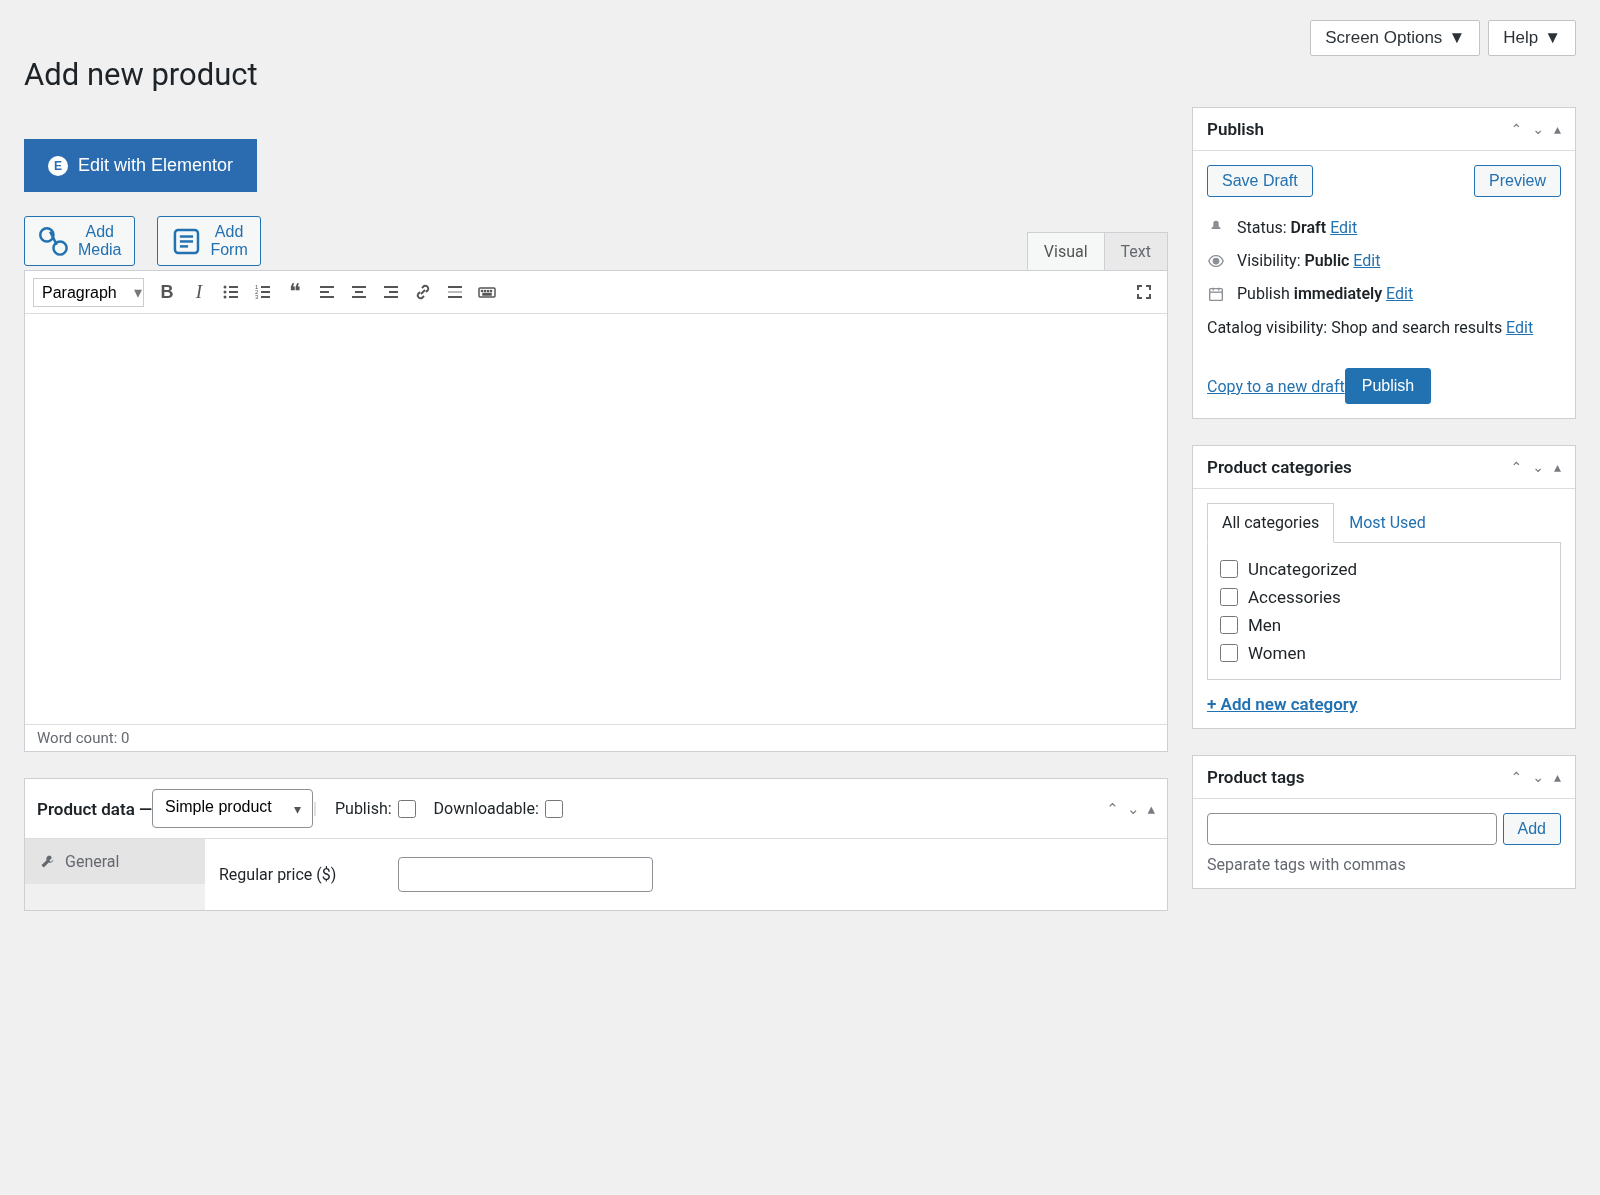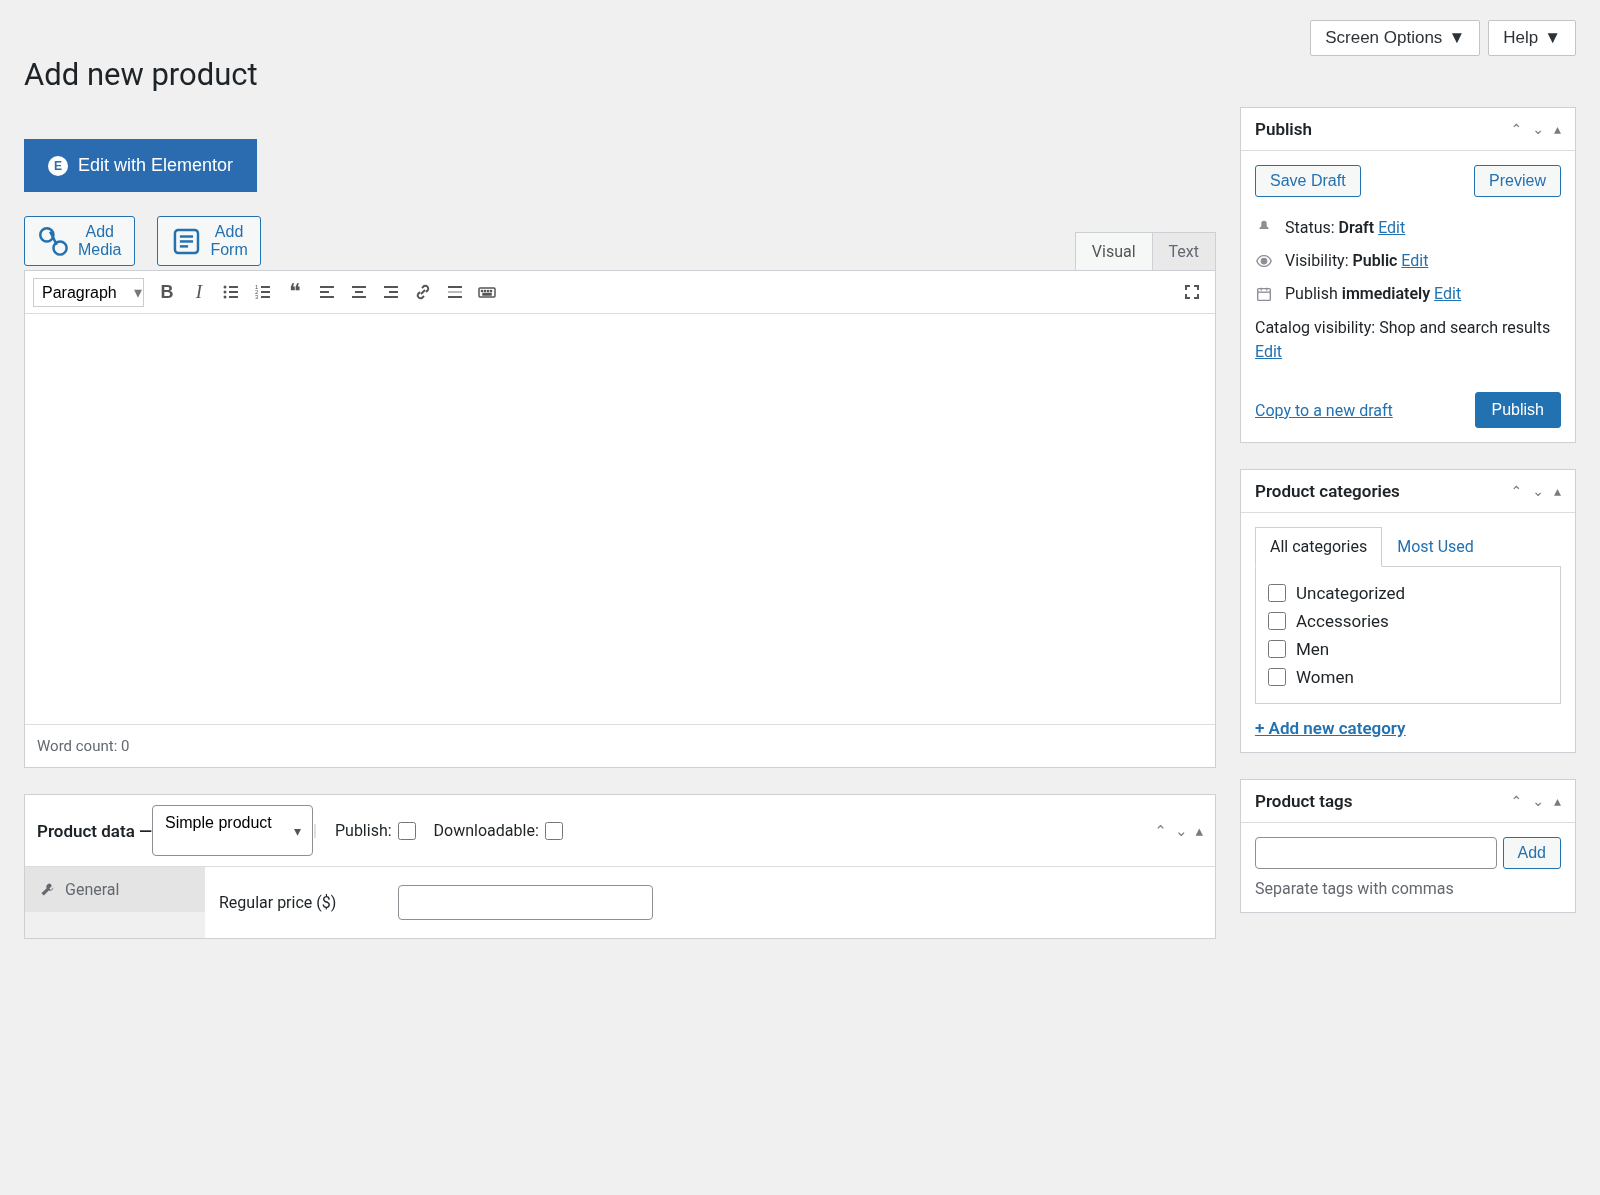--- a/index.html
+++ b/index.html
@@ -2,45 +2,45 @@
 <html><head>
 <meta charset="utf-8">
 <style>
 * { box-sizing: border-box; margin: 0; padding: 0; }
 body { font-family: -apple-system, BlinkMacSystemFont, "Segoe UI", Roboto, sans-serif; background: #f0f0f1; color: #1d2327; padding: 20px 24px; font-size: 16px; }
 .top-bar { display: flex; justify-content: flex-end; gap: 8px; margin-bottom: 8px; }
 .top-btn { background: #fff; border: 1px solid #c3c4c7; padding: 7px 14px; font-size: 17px; color: #2c3338; cursor: pointer; border-radius: 2px; display: flex; align-items: center; gap: 6px; }
 .page-title { font-size: 31px; font-weight: 400; color: #1d2327; margin: -8px 0 14px; }
 .layout { display: flex; gap: 24px; }
 .main-col { flex: 1; min-width: 0; }
-.side-col { width: 336px; }
+.side-col { width: 384px; }
 .title-input { width: 100%; padding: 10px 12px; font-size: 25px; border: 1px solid #2271b1; border-radius: 4px; outline: none; background: #fff; }
 .title-input::placeholder { color: #646970; }
 .elementor-btn { display: inline-flex; align-items: center; gap: 10px; background: #2b6cb0; color: #fff; border: none; padding: 16px 24px; font-size: 18px; margin: 32px 0 24px; cursor: pointer; }
 .elementor-icon { display: inline-flex; width: 20px; height: 20px; background: #fff; border-radius: 50%; align-items: center; justify-content: center; color: #2b6cb0; font-weight: bold; font-size: 12px; }
 .media-row { display: flex; gap: 22px; margin-bottom: 4px; }
 .media-btn { display: inline-flex; align-items: center; gap: 8px; background: #f6f7f7; border: 1px solid #2271b1; color: #2271b1; padding: 6px 12px; font-size: 16px; cursor: pointer; border-radius: 3px; }
 .editor-box { border: 1px solid #ccd0d4; background: #fff; }
 .editor-tabs { display: flex; justify-content: flex-end; border-bottom: none; background: #f0f0f1; margin-top: -35px; padding-right: 0; }
 .editor-tab { padding: 9px 16px; border: 1px solid #ccd0d4; background: #e9e9e9; color: #646970; cursor: pointer; font-size: 16px; border-bottom: none; margin-left: -1px; }
 .editor-tab.active { background: #f6f7f7; color: #555; }
 .toolbar { display: flex; align-items: center; padding: 6px 8px; border-bottom: 1px solid #ddd; background: #fff; gap: 2px; }
 .toolbar-select { padding: 5px 26px 5px 8px; border: 1px solid #ccc; background: #fff; font-size: 16px; appearance: none; margin-right: 6px; }
 .toolbar-select-wrap { position: relative; display: inline-block; }
 .toolbar-select-wrap::after { content: '▾'; position: absolute; right: 8px; top: 50%; transform: translateY(-50%); color: #777; pointer-events: none; }
 .tb-btn { width: 30px; height: 30px; border: none; background: transparent; cursor: pointer; color: #555; display: flex; align-items: center; justify-content: center; }
 .tb-btn svg { width: 20px; height: 20px; }
 .tb-spacer { flex: 1; }
 .editor-content { height: 410px; background: #fff; }
-.editor-footer { padding: 12px 12px; border-top: 1px solid #ddd; background: #fff; font-size: 15px; color: #646970; }
+.editor-footer { padding: 4px 12px; border-top: 1px solid #ddd; background: #fff; font-size: 15px; color: #646970; }
 .product-data-box { border: 1px solid #ccd0d4; background: #fff; margin-top: 26px; }
 .pd-header { display: flex; align-items: center; padding: 10px 12px; border-bottom: 1px solid #ddd; }
 .pd-title { font-size: 17px; font-weight: 600; }
 .pd-select-wrap { position: relative; }
-.pd-select { padding: 8px 40px 24px 12px; border: 1px solid #8c8f94; border-radius: 4px; font-size: 16px; appearance: none; background: #fff; }
+.pd-select { padding: 8px 40px 12px 12px; border: 1px solid #8c8f94; border-radius: 4px; font-size: 16px; appearance: none; background: #fff; }
 .pd-select-wrap::after { content: '▾'; position: absolute; right: 12px; top: 50%; transform: translateY(-50%); color: #555; pointer-events: none; font-size: 14px; }
 .pd-check-label { display: flex; align-items: center; gap: 6px; font-size: 16px; color: #1d2327; margin-left: 18px; }
 .pd-check { width: 18px; height: 18px; border: 1px solid #8c8f94; border-radius: 3px; }
 .pd-body { display: flex; justify-content: space-between; }
 .pd-tabs { width: 180px; background: #f0f0f1; }
 .pd-tab { padding: 13px 14px; color: #646970; display: flex; align-items: center; gap: 10px; font-size: 16px; background: #e4e4e4; }
 .pd-tab svg { width: 16px; height: 16px; }
 .pd-content { flex: 1; padding: 18px 14px; }
 .pd-field { display: flex; align-items: center; gap: 62px; }
 .pd-field-label { font-size: 16px; color: #1d2327; }
@@ -51,21 +51,21 @@
 .panel-controls { display: flex; gap: 10px; color: #787c82; }
 .panel-controls span { cursor: pointer; font-size: 14px; }
 .panel-body { padding: 14px; }
 .pub-actions { display: flex; justify-content: space-between; margin-bottom: 14px; }
 .btn-outline { border: 1px solid #2271b1; color: #2271b1; background: #f6f7f7; padding: 6px 14px; font-size: 16px; cursor: pointer; border-radius: 3px; }
 .pub-row { display: flex; align-items: center; gap: 12px; padding: 7px 0; font-size: 16px; color: #1d2327; }
 .pub-row svg { width: 18px; height: 18px; color: #8c8f94; flex-shrink: 0; }
 .pub-row .bold { font-weight: 600; }
 .edit-link { color: #2271b1; text-decoration: underline; cursor: pointer; }
 .pub-catalog { font-size: 16px; padding-top: 6px; line-height: 1.5; }
-.pub-footer { display: flex; justify-content: space-between; align-items: center; margin-top: 14px; padding-top: 14px; }
+.pub-footer { display: flex; justify-content: flex-start; align-items: center; margin-top: 14px; padding-top: 14px; }
 .copy-link { color: #2271b1; text-decoration: underline; font-size: 16px; cursor: pointer; }
 .btn-primary { background: #2271b1; color: #fff; border: 1px solid #2271b1; padding: 8px 16px; font-size: 16px; cursor: pointer; border-radius: 3px; }
 .cat-tabs { display: flex; }
 .cat-tab { padding: 9px 14px; border: 1px solid #ccd0d4; font-size: 16px; cursor: pointer; }
 .cat-tab.active { background: #fff; border-bottom: 1px solid #fff; margin-bottom: -1px; }
 .cat-tab.inactive { color: #2271b1; border-color: transparent; }
 .cat-list { border: 1px solid #ccd0d4; padding: 12px; }
 .cat-item { display: flex; align-items: center; gap: 10px; padding: 4px 0; font-size: 17px; }
 .cat-item input { width: 18px; height: 18px; border: 1px solid #8c8f94; border-radius: 4px; }
 .add-cat-link { display: inline-block; margin-top: 14px; color: #2271b1; text-decoration: underline; font-size: 17px; font-weight: 600; cursor: pointer; }

